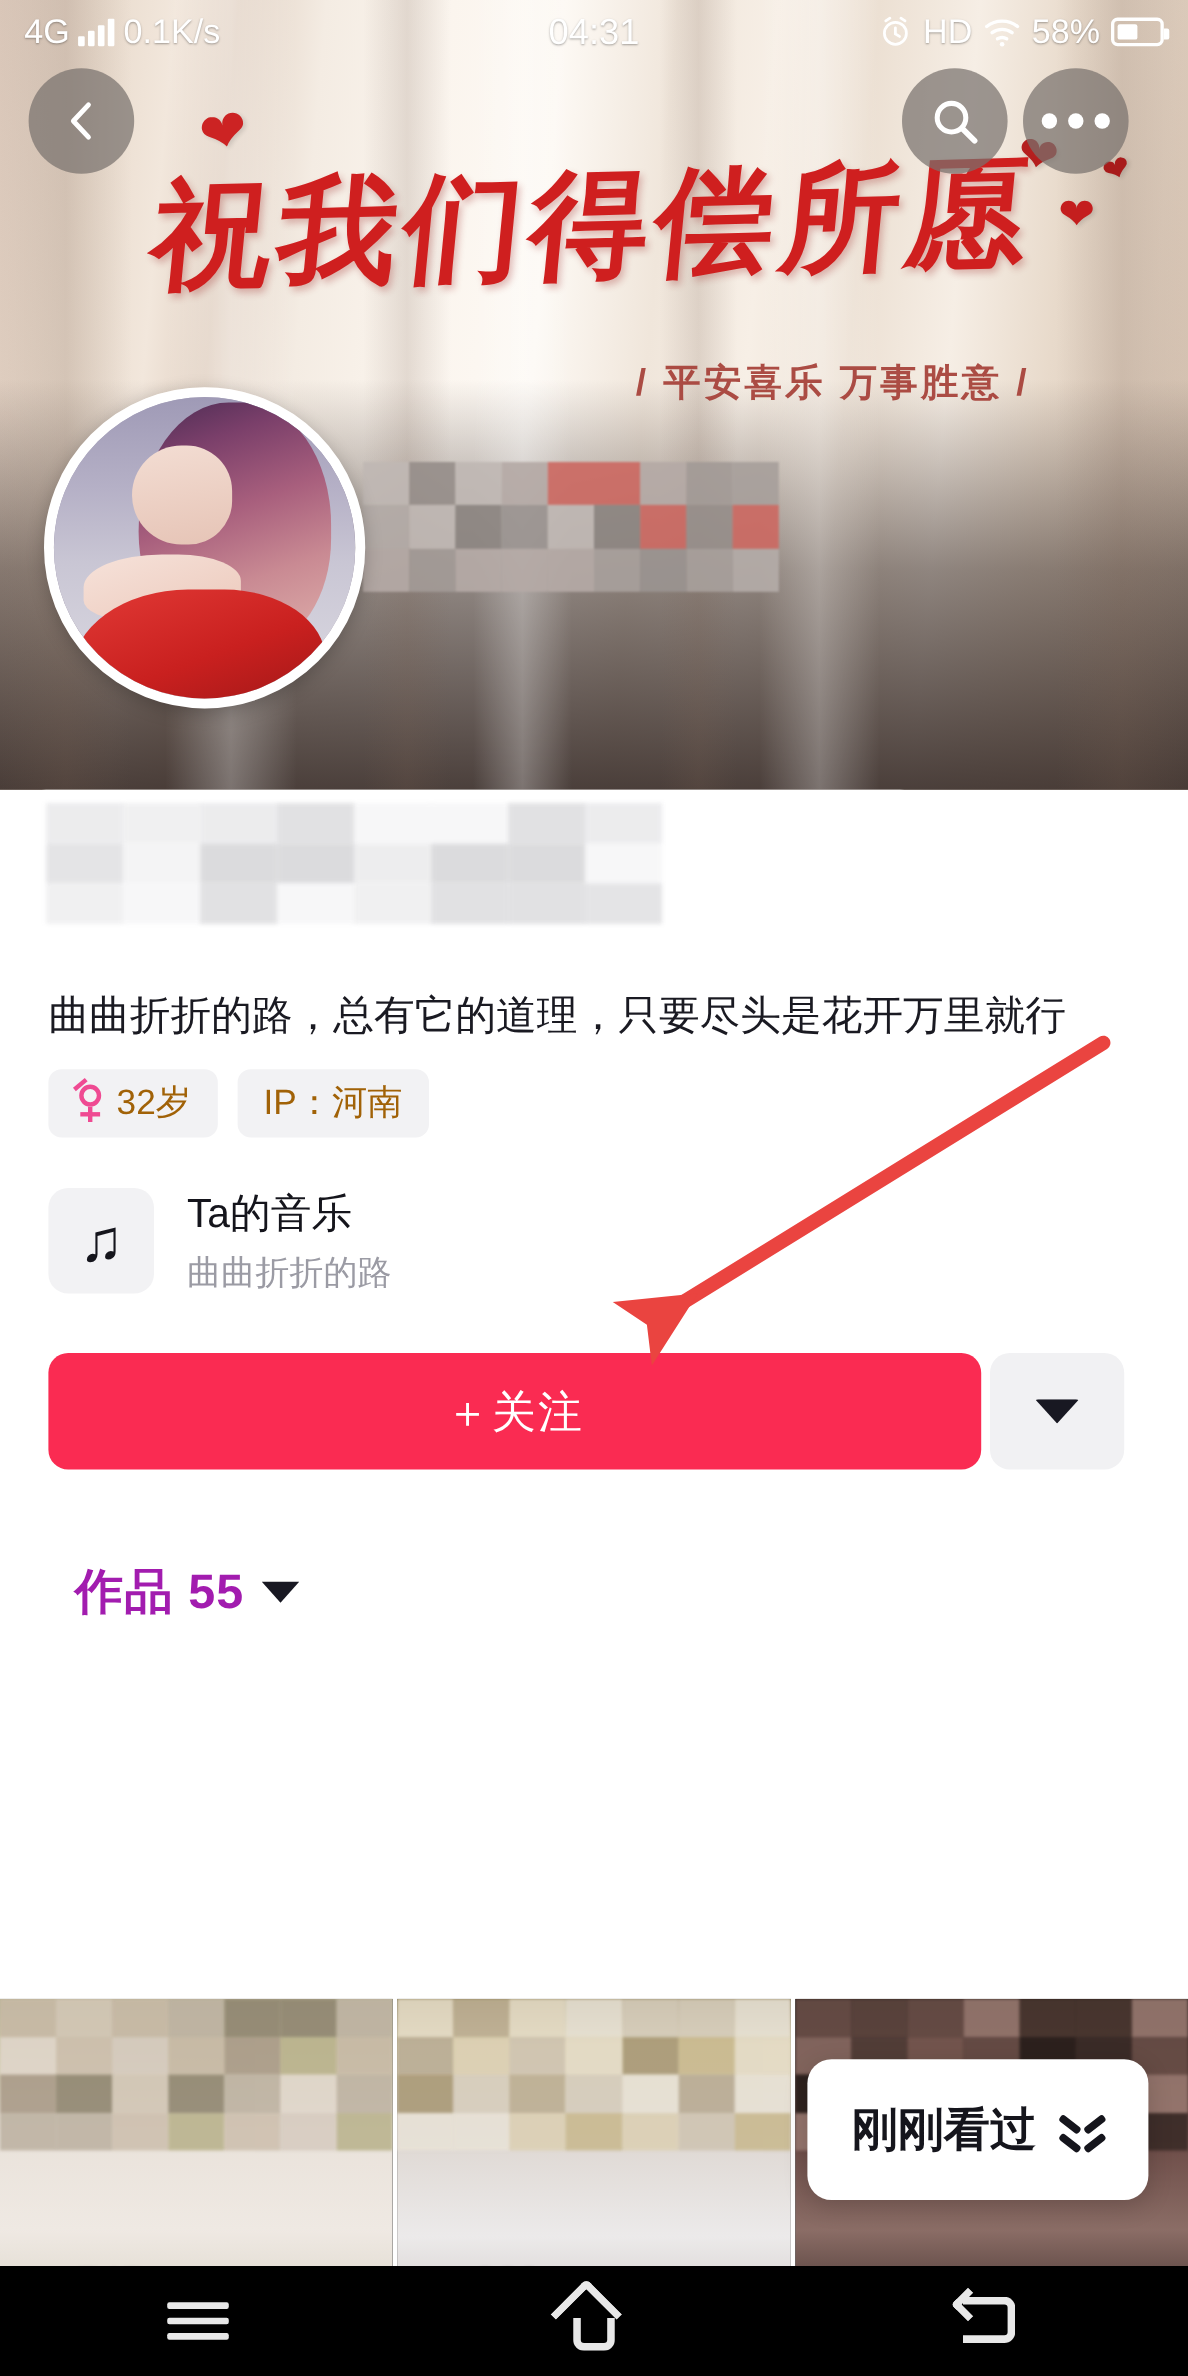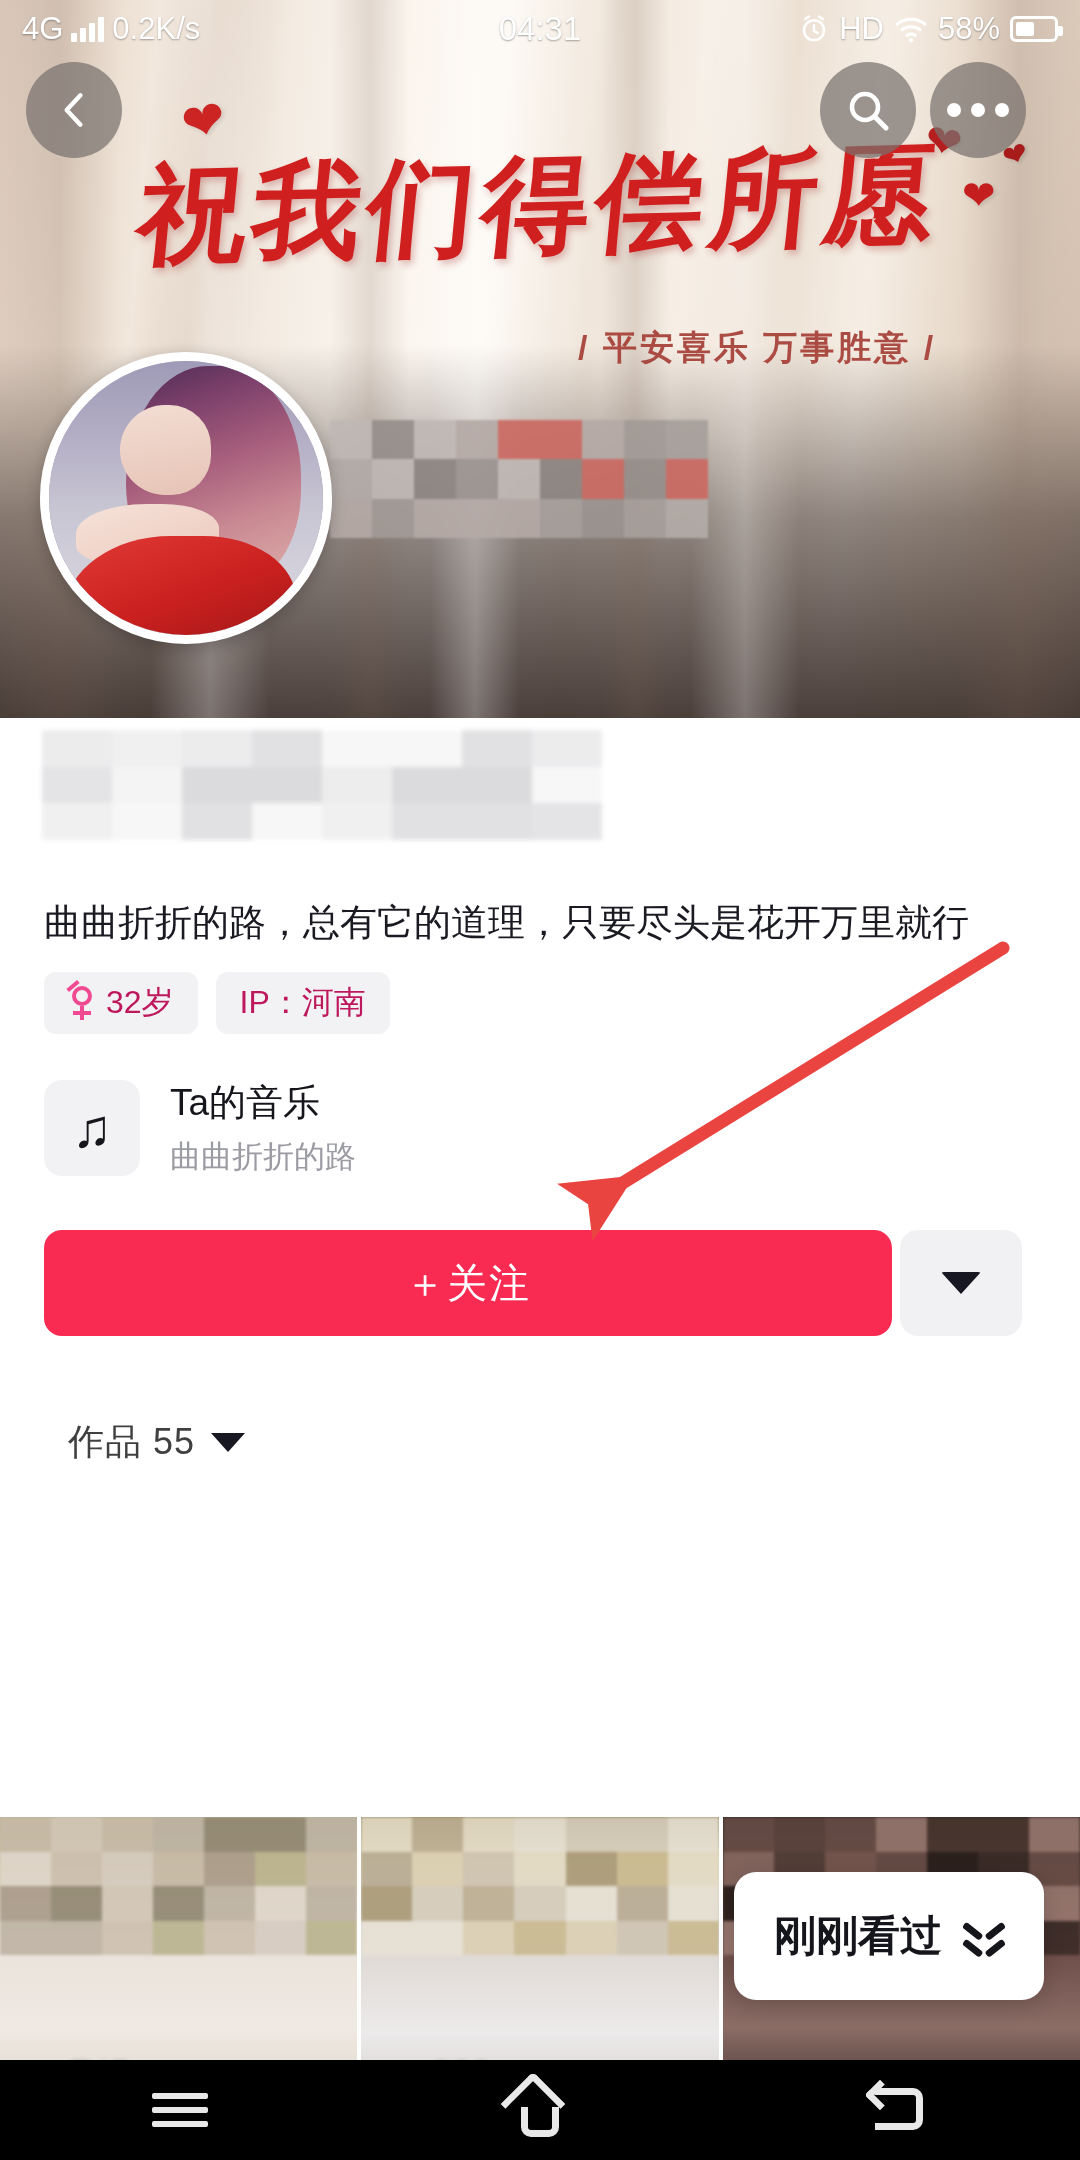--- a/index.html
+++ b/index.html
@@ -126,21 +126,21 @@
     filter:blur(2px); opacity:.95; }
 
   .bio {
     position:absolute; left:44px; top:180px; width:1000px;
     font-size:37px; color:#1a1a22; line-height:1.35; white-space:nowrap;
   }
 
   .tagrow { position:absolute; left:44px; top:254px; display:flex; gap:18px; }
   .tag {
     height:62px; padding:0 24px; border-radius:12px; background:#f2f2f4;
-    display:flex; align-items:center; gap:12px; font-size:32px; color:#be185d;
+    display:flex; align-items:center; gap:12px; font-size:32px; color:#a16207;
   }
   .fsym { width:26px; height:34px; position:relative; display:inline-block; }
   .fsym .ring { position:absolute; left:4px; top:0; width:20px; height:20px;
     border:4px solid #ef4a92; border-radius:50%; box-sizing:border-box;}
   .fsym .stem { position:absolute; left:12px; top:20px; width:4px; height:14px; background:#ef4a92;}
   .fsym .cross{ position:absolute; left:5px; top:25px; width:18px; height:4px; background:#ef4a92;}
   .fsym .tick { position:absolute; left:-2px; top:-2px; width:14px; height:4px; background:#ef4a92; transform:rotate(-40deg);}
 
   .music { position:absolute; left:44px; top:360px; display:flex; align-items:center; gap:30px; }
   .music-ico {
@@ -159,21 +159,21 @@
     justify-content:center; letter-spacing:2px; border:none;
   }
   .caret-btn {
     width:122px; height:106px; border-radius:18px; background:#f1f1f3;
     display:flex; align-items:center; justify-content:center;
   }
   .tri-down { width:0;height:0;border-left:20px solid transparent;
     border-right:20px solid transparent; border-top:22px solid #181822; border-radius:3px;}
 
   .works { position:absolute; left:68px; top:700px; display:flex; align-items:center; gap:16px; }
-  .works-label { font-size:36px; font-weight:400; color:#404040; letter-spacing:1px;}
+  .works-label { font-size:44px; font-weight:700; color:#a21caf; letter-spacing:1px;}
   .tri-small { width:0;height:0;border-left:17px solid transparent;
     border-right:17px solid transparent; border-top:19px solid #181822;}
 
   
   .grid {
     position:absolute; left:0; top:1817px; width:1080px; height:300px;
     display:grid; grid-template-columns:1fr 1fr 1fr; gap:4px; z-index:21; overflow:hidden;
   }
   .cell { position:relative; overflow:hidden; background:#2b2b2b; }
   .cell .photo { position:absolute; inset:0; }
@@ -256,21 +256,21 @@
 
   <div class="statusbar">
     <div class="sb-left">
       <span>4G</span>
       <span class="bars">
           <i></i>
           <i></i>
           <i></i>
           <i></i>
         </span>
-      <span>0.2K/s</span>
+      <span>0.1K/s</span>
     </div>
     <div class="sb-center">04:31</div>
     <div class="sb-right">
       <svg width="30" height="30" viewBox="0 0 24 24">
         <circle cx="12" cy="13" r="8" fill="none" stroke="#fff" stroke-width="2"></circle>
         <path d="M12 9v4.5l3 1.8" fill="none" stroke="#fff" stroke-width="2" stroke-linecap="round"></path>
         <path d="M5 4l3-2M19 4l-3-2" stroke="#fff" stroke-width="2" stroke-linecap="round"></path>
       </svg>
       <span>HD</span>
       <svg width="34" height="28" viewBox="0 0 24 20">

